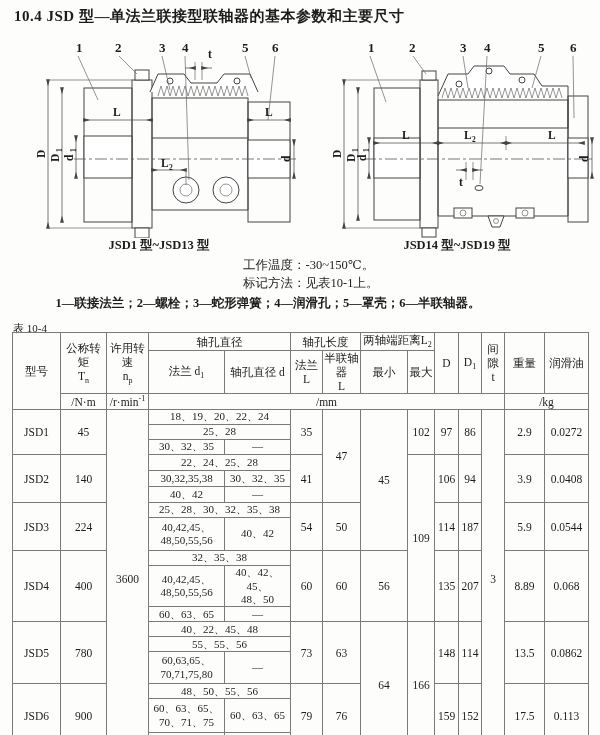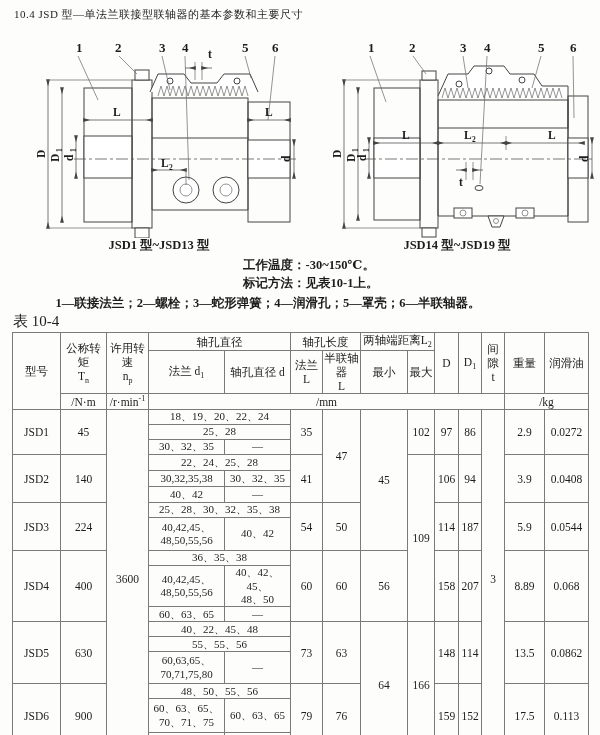--- a/index.html
+++ b/index.html
@@ -1,27 +1,27 @@
 <!DOCTYPE html>
 <html><head>
 <meta charset="utf-8">
 <style>
   html,body{margin:0;padding:0;}
   body{
     width:600px;height:735px;position:relative;background:#fdfdfb;color:#1c1c1c;
     font-family:"Liberation Serif","DejaVu Serif",serif;overflow:hidden;
   }
   .abs{position:absolute;}
-  .page-title{left:14px;top:7px;font-size:11px;font-weight:normal;letter-spacing:.5px;}
+  .page-title{left:14px;top:7px;font-size:15px;font-weight:bold;letter-spacing:.5px;}
   .fig{top:40px;width:282px;height:198px;}
   .fig-left{left:18px;} .fig-right{left:316px;}
   .fig-caption{top:237px;width:282px;text-align:center;font-size:12.5px;font-weight:bold;}
-  .notes{left:243px;top:256px;font-size:12.5px;font-weight:bold;line-height:18px;white-space:pre;}
+  .notes{left:243px;top:256px;font-size:12.5px;font-weight:normal;line-height:18px;white-space:pre;}
   .legend{left:0;top:295px;width:536px;text-align:center;font-size:12.5px;font-weight:bold;}
-  .tbl-label{left:13px;top:312px;font-size:15px;}
+  .tbl-label{left:13px;top:321px;font-size:11px;}
   table.main{
     position:absolute;left:12px;top:332px;width:576px;
     border-collapse:collapse;table-layout:fixed;
     font-size:11.5px;line-height:1.22;border:1.5px solid #5a5a5a;
   }
   table.main td{
     border:1px solid #7a7a7a;text-align:center;vertical-align:middle;
     padding:0 1px;white-space:pre-line;
   }
   td.sm{font-size:11px;}
@@ -303,43 +303,43 @@
   </tr>
   <tr style="height:33px">
     <td class="sm">40,42,45、
 48,50,55,56</td>
     <td class="sm">40、42</td>
   </tr>
 
   <tr style="height:15px">
     <td rowspan="3">JSD4</td>
     <td rowspan="3">400</td>
-    <td colspan="2" class="sm">36、35、38</td>
+    <td colspan="2" class="sm">32、35、38</td>
     <td rowspan="3">60</td>
     <td rowspan="3">60</td>
     <td rowspan="3">56</td>
-    <td rowspan="3">158</td>
+    <td rowspan="3">135</td>
     <td rowspan="3">207</td>
     <td rowspan="3">8.89</td>
     <td rowspan="3">0.068</td>
   </tr>
   <tr style="height:32px">
     <td class="sm">40,42,45、
 48,50,55,56</td>
     <td class="sm">40、42、45、
 48、50</td>
   </tr>
   <tr style="height:15px">
     <td class="sm">60、63、65</td>
     <td class="sm">—</td>
   </tr>
 
   <tr style="height:15px">
     <td rowspan="3">JSD5</td>
-    <td rowspan="3">630</td>
+    <td rowspan="3">780</td>
     <td colspan="2" class="sm">40、22、45、48</td>
     <td rowspan="3">73</td>
     <td rowspan="3">63</td>
     <td rowspan="6">64</td>
     <td rowspan="6">166</td>
     <td rowspan="3">148</td>
     <td rowspan="3">114</td>
     <td rowspan="3">13.5</td>
     <td rowspan="3">0.0862</td>
   </tr>

